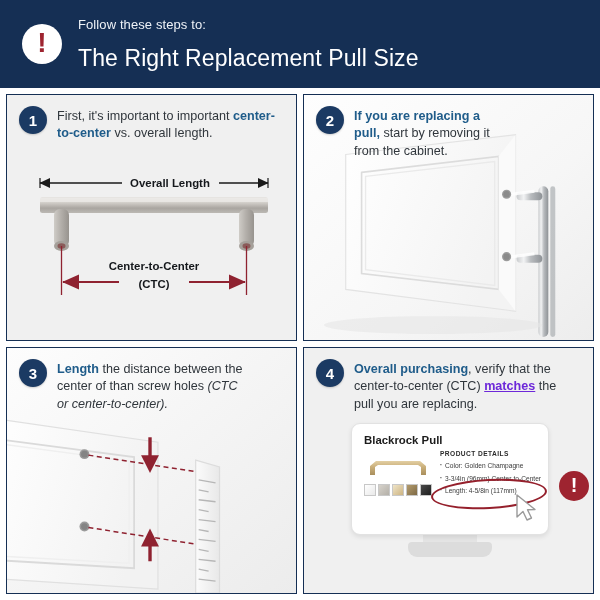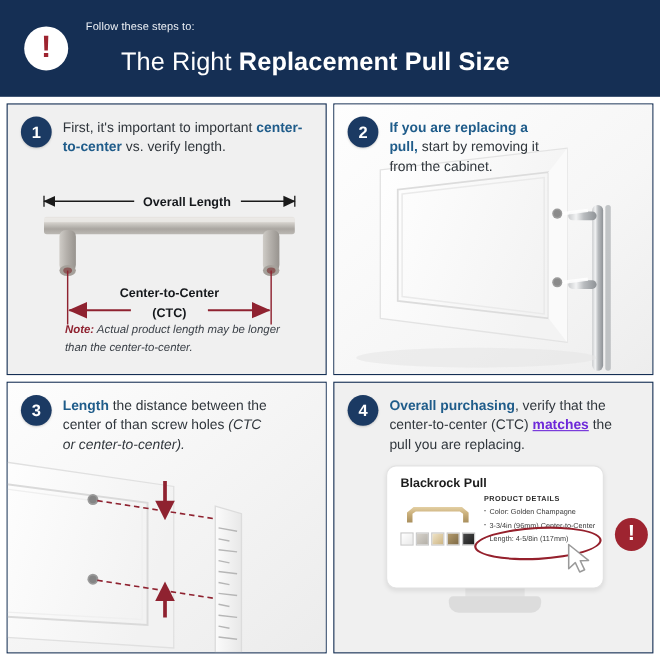--- a/index.html
+++ b/index.html
@@ -25,28 +25,28 @@
     display:flex;align-items:center;justify-content:center;
     flex:none;
   }
   .alert-badge .bang{
     color:#9e2430;font-size:28px;font-weight:bold;line-height:1;
     font-family:"Liberation Sans",sans-serif;
     transform:translateY(-1px);
   }
   .header-text{display:flex;flex-direction:column;justify-content:center;}
   .kicker{
-    color:#eef2f7;font-size:10px;font-weight:400;
+    color:#eef2f7;font-size:13px;font-weight:400;
     letter-spacing:.1px;margin-bottom:13px;
   }
   .headline{
     font-size:23px;color:#ffffff;letter-spacing:.1px;white-space:nowrap;
   }
-  .headline .light{font-weight:400;margin-left:32px;}
-  .headline .bold{font-weight:bold;margin-top:12px;}
+  .headline .light{font-weight:400;}
+  .headline .bold{font-weight:normal;margin-top:12px;}
 
   
   .grid{
     position:absolute;left:6px;top:94px;
     width:588px;height:500px;
     display:grid;
     grid-template-columns:1fr 1fr;
     grid-template-rows:1fr 1fr;
     gap:6px;
   }
@@ -162,21 +162,21 @@
       </div>
     </div>
   </div>
 
   <div class="grid">
 
     <div class="panel">
       <div class="step-head">
         <div class="step-num">1</div>
         <div class="step-copy">
-          <span>First, it's important to important </span><span class="blue">center-to-center</span><span> vs. verify length.</span>
+          <span>First, it's important to important </span><span class="blue">center-to-center</span><span> vs. overall length.</span>
         </div>
       </div>
 
       <svg class="p1-diagram" viewBox="0 0 294 150">
         <defs>
           <linearGradient id="barG" x1="0" y1="0" x2="0" y2="1">
             <stop offset="0%" stop-color="#e8e6e3"></stop>
             <stop offset="35%" stop-color="#d2cfca"></stop>
             <stop offset="70%" stop-color="#a9a5a0"></stop>
             <stop offset="100%" stop-color="#bcb9b4"></stop>
@@ -219,23 +219,20 @@
         <line x1="54.5" y1="77" x2="54.5" y2="126" stroke="#8f2230" stroke-width="1.3"></line>
         <line x1="239.5" y1="77" x2="239.5" y2="126" stroke="#8f2230" stroke-width="1.3"></line>
 
         <text x="147" y="101" text-anchor="middle" font-family="Liberation Sans, sans-serif" font-size="11.4" font-weight="bold" fill="#15181c">Center-to-Center</text>
         <text x="147" y="119" text-anchor="middle" font-family="Liberation Sans, sans-serif" font-size="11.4" font-weight="bold" fill="#15181c">(CTC)</text>
 
         <line x1="56" y1="113" x2="112" y2="113" stroke="#8f2230" stroke-width="1.8" marker-start="url(#arrRs)"></line>
         <line x1="182" y1="113" x2="238" y2="113" stroke="#8f2230" stroke-width="1.8" marker-end="url(#arrR)"></line>
       </svg>
 
-      <div class="note">
-        <b>Note:</b><span> Actual product length may be longer than the center-to-center.</span>
-      </div>
     </div>
 
     <div class="panel">
       <svg class="p2-art" viewBox="0 0 291 247" preserveAspectRatio="none">
         <defs>
           <linearGradient id="wallG" x1="0" y1="0" x2="1" y2="1">
             <stop offset="0%" stop-color="#fefefe"></stop>
             <stop offset="60%" stop-color="#f6f6f6"></stop>
             <stop offset="100%" stop-color="#ededed"></stop>
           </linearGradient>

